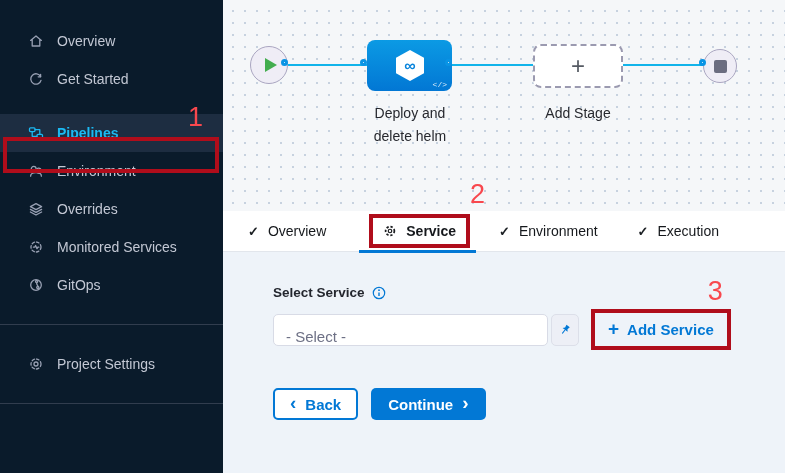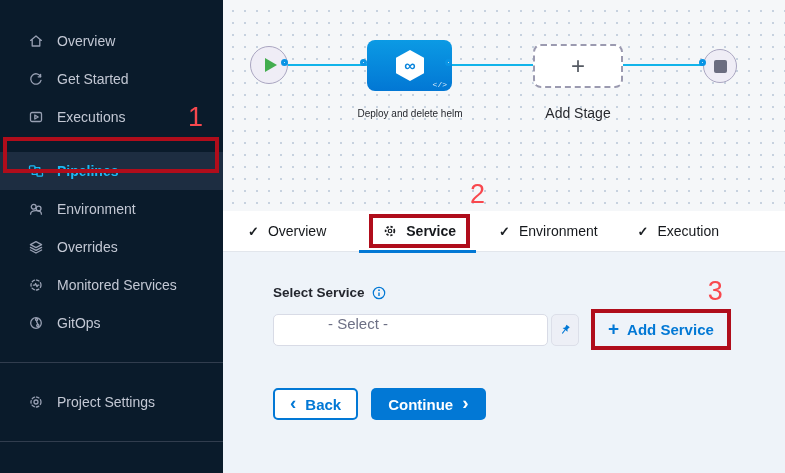--- a/index.html
+++ b/index.html
@@ -51,42 +51,42 @@
   .code-icon { position:absolute; right:5px; bottom:2px; font-size:8px; color:rgba(255,255,255,.85);
                font-family:"Liberation Mono",monospace; }
   .node-add { position:absolute; left:310px; top:44px; width:90px; height:44px; background:#fff;
               border:2px dashed #9b9ab0; border-radius:8px; display:flex; align-items:center;
               justify-content:center; color:#555a63; font-size:24px; font-weight:300; z-index:3; cursor:pointer; }
   .node-end { position:absolute; left:480px; top:49px; width:34px; height:34px; border-radius:50%;
               background:#efedf6; border:1px solid #aaa6c1; z-index:3;
               display:flex; align-items:center; justify-content:center; }
   .stop-square { width:13px; height:13px; background:#6b6d80; border-radius:2px; }
   .stage-label { position:absolute; left:131px; top:102px; width:112px; text-align:center;
-                 font-size:10px; color:#26282e; line-height:23px; z-index:2; }
+                 font-size:14px; color:#26282e; line-height:23px; z-index:2; }
   .addstage-label { position:absolute; left:305px; top:105px; width:100px; text-align:center;
                     font-size:14px; color:#26282e; z-index:2; }
   .num-2 { left:247px; top:181px; }
 
   
   .tabbar { height:41px; background:#fff; border-bottom:1px solid #e2e6ec; display:flex;
             align-items:center; padding-left:25px; position:relative; z-index:5; }
   .tab { display:flex; align-items:center; gap:9px; font-size:14px; color:#15181c; cursor:pointer; }
   .tab .check-glyph { font-size:13px; font-weight:600; color:#1b1f23; }
   .tab-overview { margin-right:43px; }
   .service-wrap { position:relative; border:4px solid #b00d1b; padding:5px 10px; margin-right:29px; }
   .tab-service { font-weight:700; }
   .service-underline { position:absolute; left:-14px; right:-10px; bottom:-9px; height:3px; background:#0278d5; }
   .tab-environment { margin-right:40px; }
 
   
   .panel { flex:1; background:#eef3f9; padding:33px 0 0 50px; position:relative; }
   .field-label { display:flex; align-items:center; gap:7px; font-size:13.5px; font-weight:700; color:#23262e; }
   .select-row { display:flex; align-items:center; margin-top:9px; }
-  .select-box { display:flex; align-items:flex-start; width:275px; height:32px; background:#fff;
-                border:1px solid #d8dbe6; border-radius:5px; cursor:pointer;padding-left:42px; }
+  .select-box { display:flex; align-items:flex-end; width:275px; height:32px; background:#fff;
+                border:1px solid #d8dbe6; border-radius:5px; cursor:pointer; }
   .select-value { padding-left:12px; font-size:15px; color:#6d7085; }
   .pin-btn { width:28px; height:32px; margin-left:3px; background:#edeff6; border:1px solid #dcdfe9;
              border-radius:5px; display:flex; align-items:center; justify-content:center; cursor:pointer; }
   .add-wrap { position:relative; margin-left:12px; }
   .add-box { border:4px solid #b00d1b; padding:8px 13px; display:flex; align-items:center; gap:8px; }
   .add-service { display:flex; align-items:center; gap:8px; color:#0278d5; font-weight:700;
                  font-size:15px; cursor:pointer; }
   .plus-glyph { font-size:19px; font-weight:700; line-height:1; margin-top:-2px; }
   .num-3 { top:-31px; right:8px; position:absolute; left:auto; }
   .buttons-row { display:flex; align-items:center; gap:13px; margin-top:38px; }
@@ -113,27 +113,20 @@
       </div>
 
       <div class="side-item">
         <svg width="16" height="16" viewBox="0 0 16 16">
             <path class="icon-stroke" d="M13 9.3 A5.2 5.2 0 1 1 12.6 5.6"></path>
             <path class="icon-stroke" d="M12.6 3.4 v2.4 h-2.4"></path>
           </svg>
         <span>Get Started</span>
       </div>
 
-      <div class="side-item">
-        <svg width="16" height="16" viewBox="0 0 16 16">
-            <rect class="icon-stroke" x="2.5" y="3.5" width="11" height="9" rx="1.5"></rect>
-            <path class="icon-stroke" d="M6.8 6 v4 l3.4 -2z"></path>
-          </svg>
-        <span>Executions</span>
-      </div>
 
       <div class="side-item selected">
         <svg width="16" height="16" viewBox="0 0 16 16">
             <rect class="icon-stroke" x="1.5" y="2.8" width="5.5" height="3.8" rx="1"></rect>
             <rect class="icon-stroke" x="9" y="9.4" width="5.5" height="3.8" rx="1"></rect>
             <path class="icon-stroke" d="M4.2 6.6 v4.7 h4.8 M11.8 9.4 V4.7 H7"></path>
           </svg>
         <span>Pipelines</span>
       </div>
 

